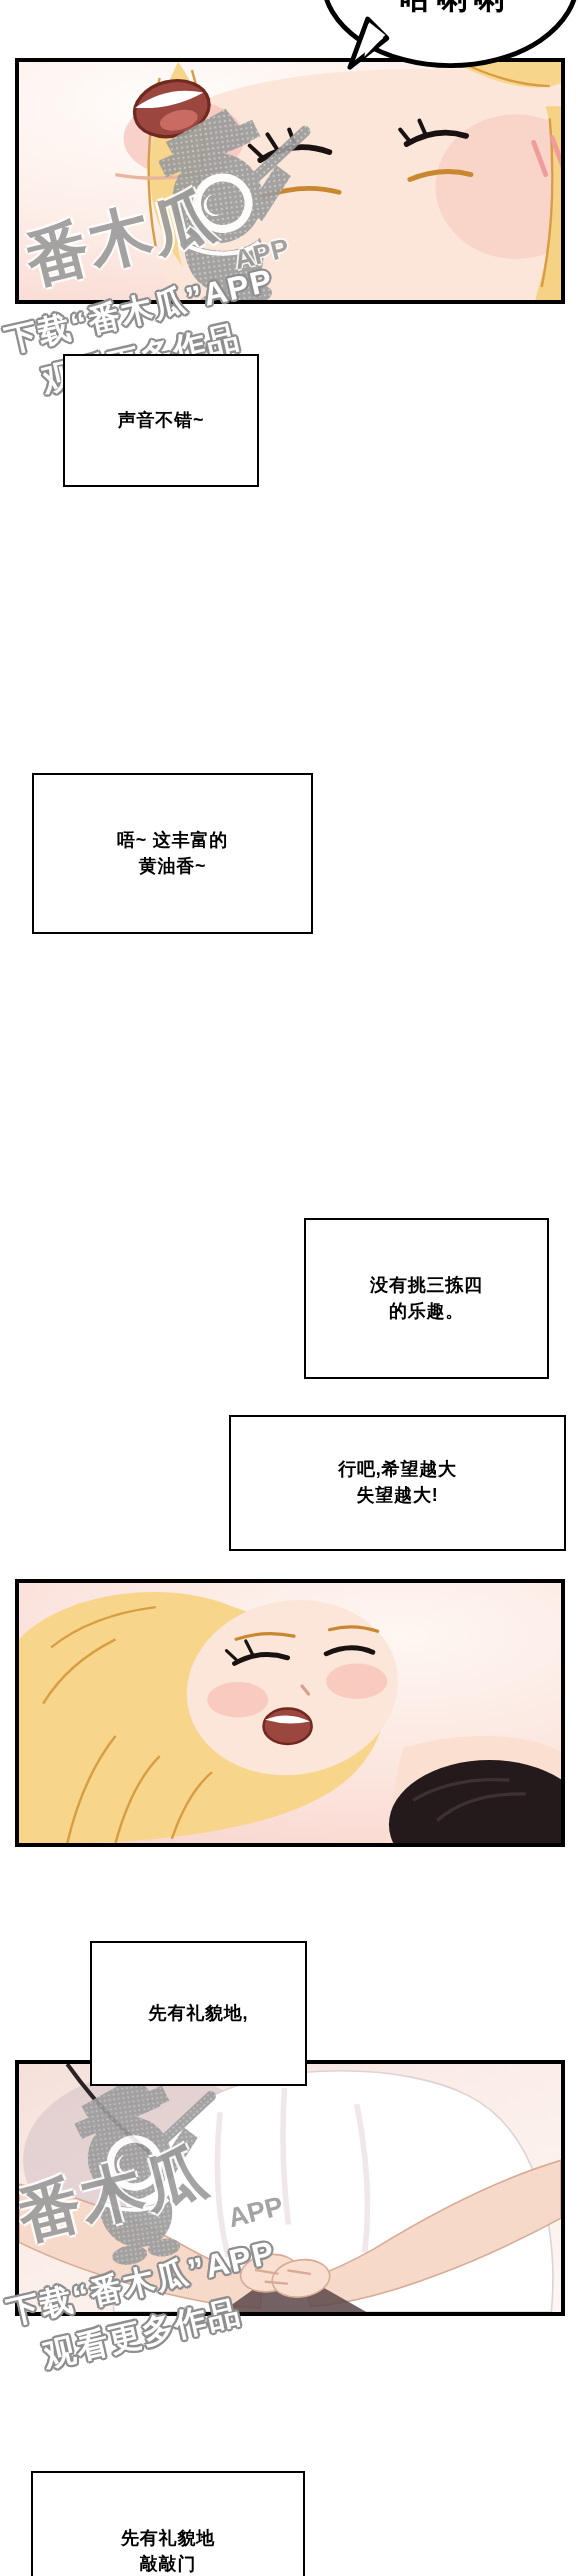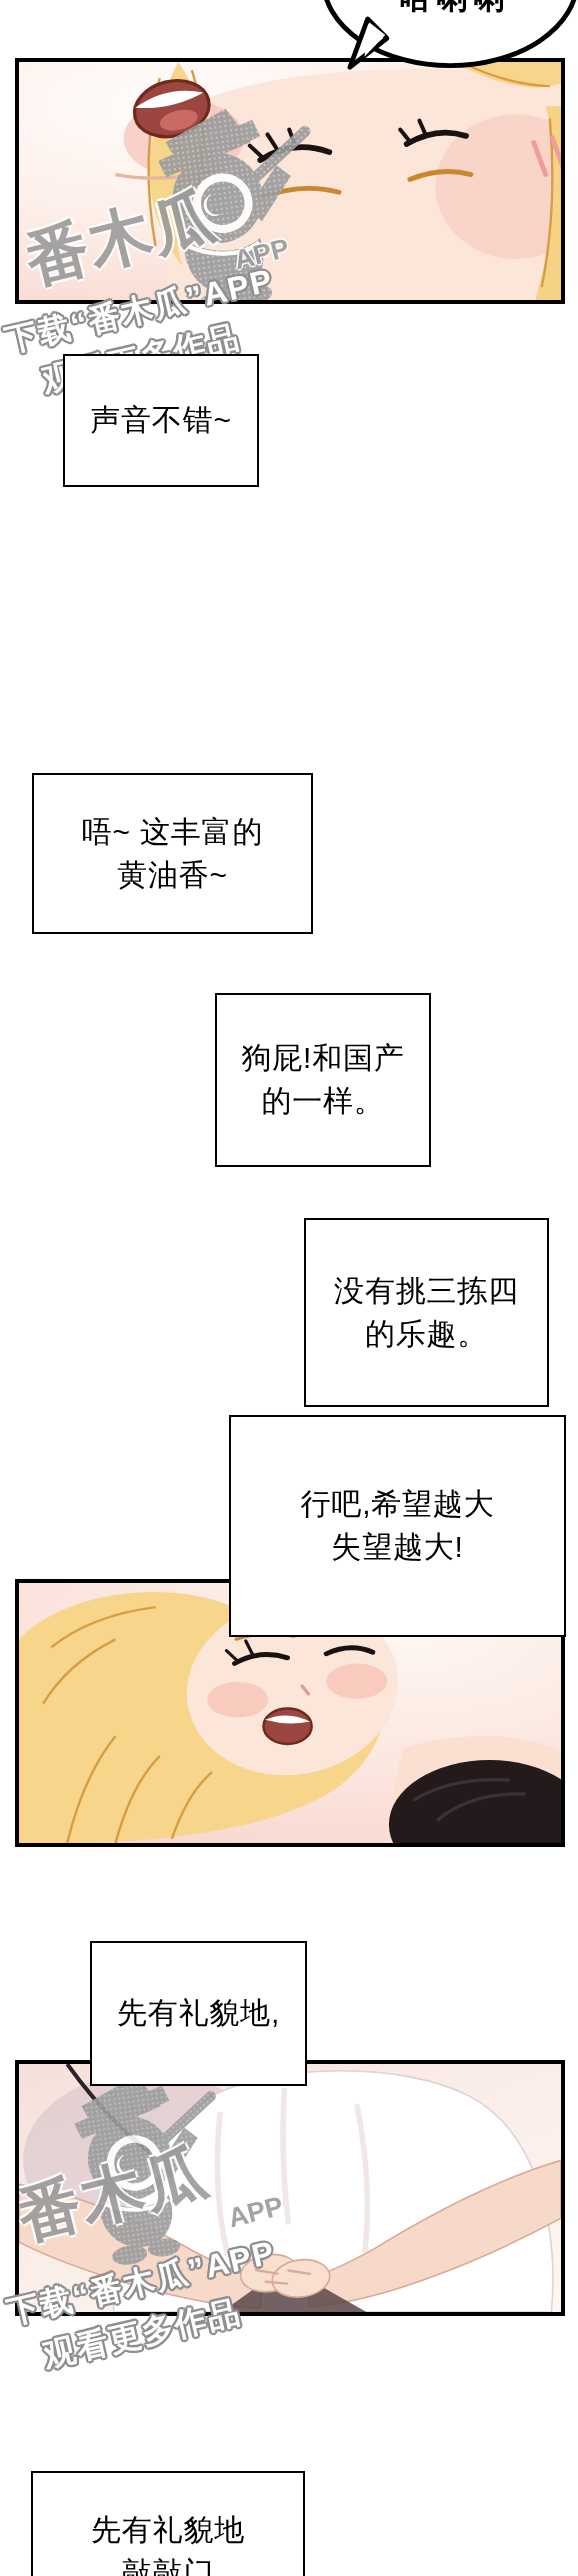--- a/index.html
+++ b/index.html
@@ -10,21 +10,21 @@
   .panel1{left:14.5px;top:58px;width:550px;height:246px;
      background:radial-gradient(130% 110% at 28% 18%, #fffdfb 0%, #fdeee8 45%, #f7d2c9 100%);}
   .panel2{left:14.5px;top:1579px;width:550px;height:268px;
      background:radial-gradient(130% 110% at 70% 20%, #fef7f2 0%, #fbe3dc 55%, #f6cfc6 100%);}
   .panel3{left:14.5px;top:2060px;width:550px;height:256px;
      background:linear-gradient(160deg,#f5e0da 0%, #fbeee9 45%, #fdf6f2 100%);}
   .art{position:absolute;left:0;top:0;width:100%;height:100%;}
   
   .dbox{position:absolute;background:#fff;border:2.4px solid #000;box-sizing:border-box;
         display:flex;align-items:center;justify-content:center;z-index:10;}
-  .dtext{font-weight:normal;font-size:30px;line-height:1.42;color:#000;text-align:center;
+  .dtext{font-weight:bold;font-size:18px;line-height:1.42;color:#000;text-align:center;
          white-space:pre-line;letter-spacing:0.8px;}
   
   .bubble-svg{position:absolute;left:313px;top:-108px;width:265px;height:181px;z-index:5;}
   .bubble-sfx{position:absolute;left:366px;top:-24px;width:177px;text-align:center;z-index:6;
       font-weight:bold;font-size:32px;color:#000;letter-spacing:4.8px;}
   
   .wm{position:absolute;z-index:3;opacity:.9;}
   .mascot{transform:rotate(-8deg);}
   .wm-logo{font-weight:bold;font-size:63px;color:#9b9b9b;letter-spacing:1.6px;white-space:nowrap;
      transform:rotate(-14deg);transform-origin:0 50%;
@@ -117,29 +117,25 @@
   <div class="wm-line" style="left:6.4px;top:320px;">下载“番木瓜”APP</div>
   <div class="wm-line" style="left:43px;top:360px;">观看更多作品</div>
 
   <div class="dbox" style="left:63px;top:354px;width:196px;height:133px">
     <span class="dtext">声音不错~</span>
   </div>
   <div class="dbox" style="left:32px;top:773px;width:281px;height:161px">
     <span class="dtext">唔~ 这丰富的
 黄油香~</span>
   </div>
-  <div class="dbox" style="left:215px;top:993px;width:216px;height:174px">
-    <span class="dtext">狗屁!和国产
-的一样。</span>
-  </div>
-  <div class="dbox" style="left:304px;top:1218px;width:245px;height:189px">
+  <div class="dbox" style="left:304px;top:1218px;width:245px;height:161px">
     <span class="dtext">没有挑三拣四
 的乐趣。</span>
   </div>
-  <div class="dbox" style="left:229px;top:1415px;width:337px;height:222px">
+  <div class="dbox" style="left:229px;top:1415px;width:337px;height:136px">
     <span class="dtext">行吧,希望越大
 失望越大!</span>
   </div>
   <div class="dbox" style="left:90px;top:1941px;width:217px;height:145px">
     <span class="dtext">先有礼貌地,</span>
   </div>
   <div class="dbox" style="left:31px;top:2471px;width:274px;height:161px">
     <span class="dtext">先有礼貌地
 敲敲门</span>
   </div>

